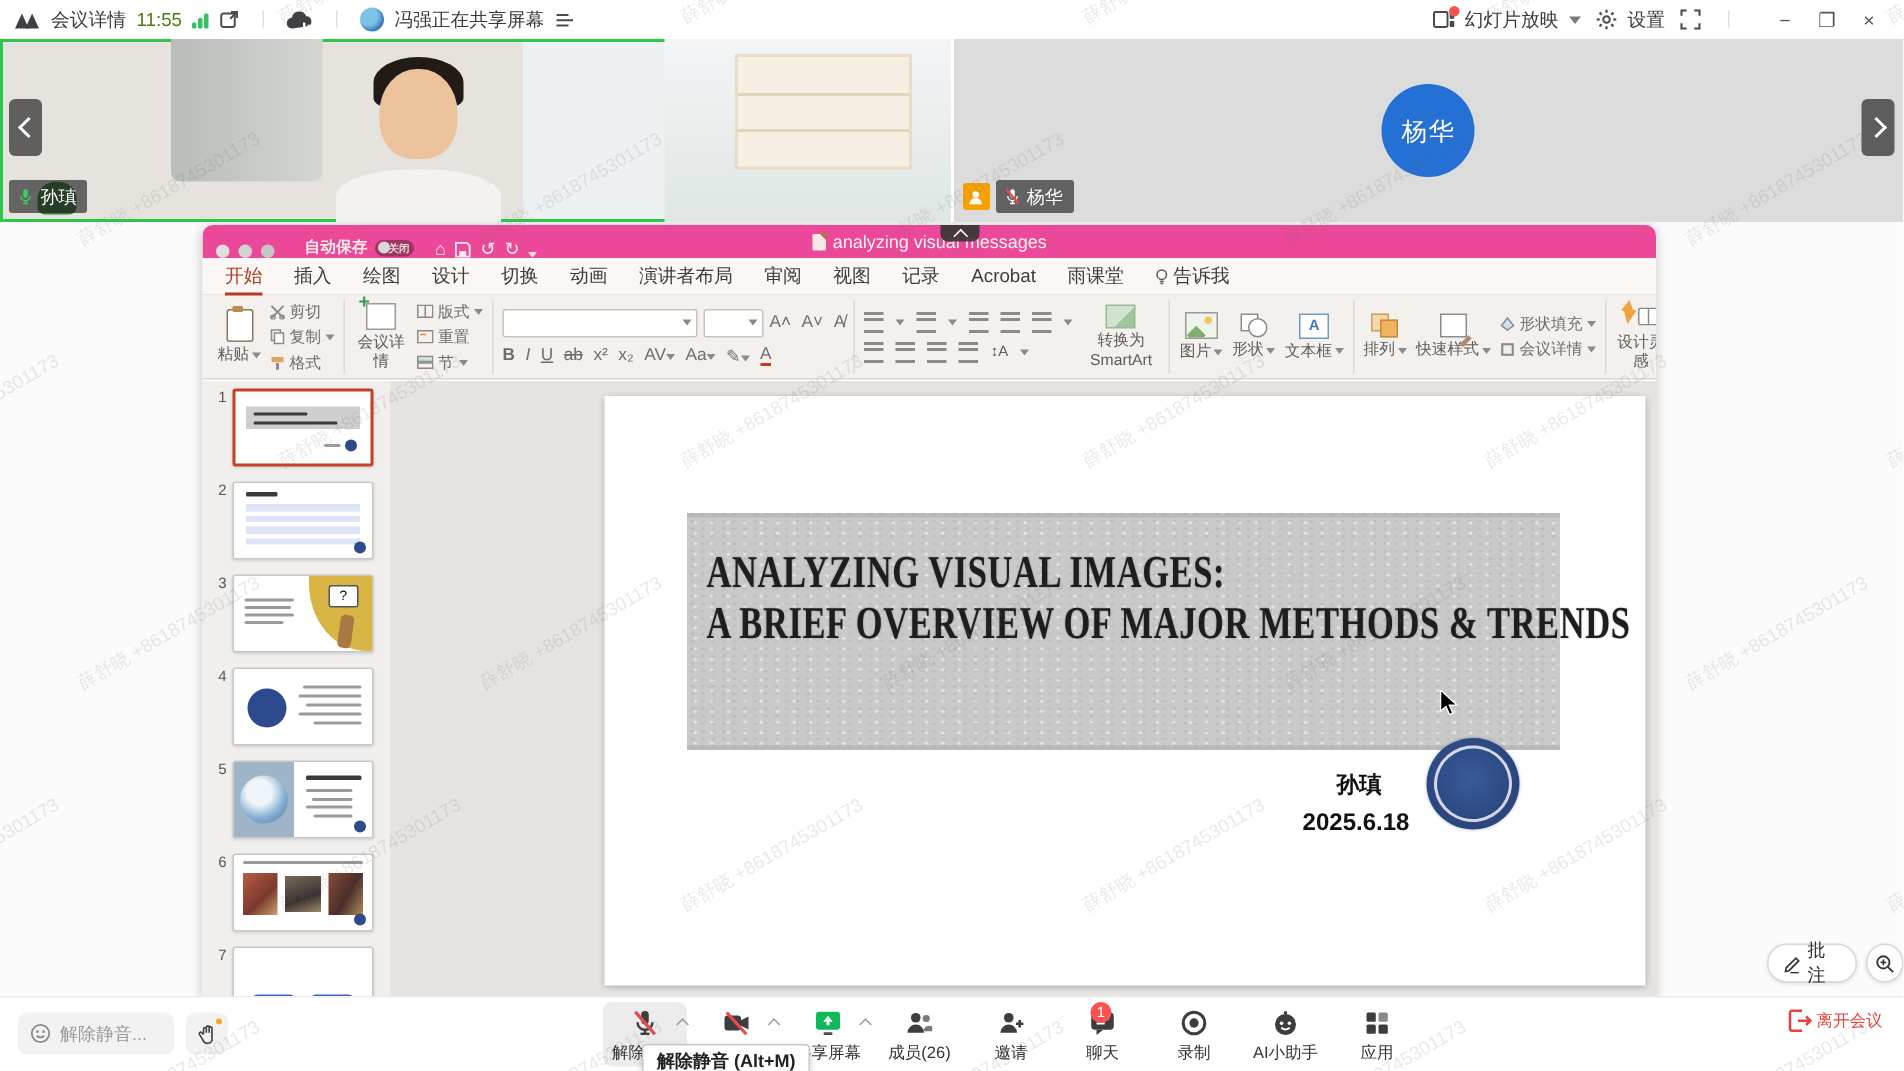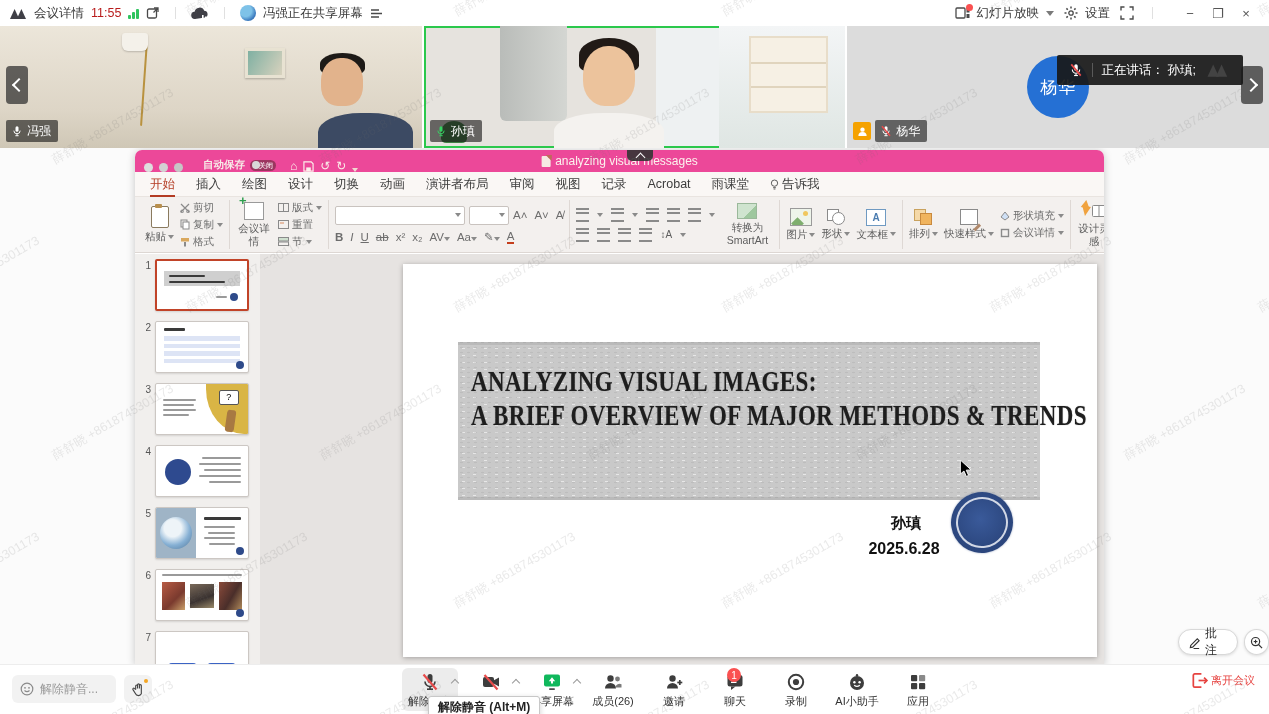--- a/index.html
+++ b/index.html
@@ -178,21 +178,21 @@
 
 <header class="topbar">
   <div class="tb-group">
     <span>
       <svg width="17" height="13" viewBox="0 0 17 13">
           <polygon points="0,12 4.6,2 9.2,12" fill="#3f3f46"></polygon>
           <polygon points="6.8,12 11.4,2 16,12" fill="#3f3f46"></polygon>
         </svg>
     </span>
     <span>会议详情</span>
-    <span style="color:#b91c1c">11:55</span>
+    <span style="color:#4d7c0f">11:55</span>
     <span class="sigbars">
         <i></i>
         <i></i>
         <i></i>
       </span>
     <span>
       <svg width="14" height="14" viewBox="0 0 14 14">
           <rect x="1.5" y="3" width="9" height="9" rx="1.5" fill="none" stroke="#4a4a4a" stroke-width="1.3"></rect>
           <path d="M8 2 h4 v4 M12 2 L7.5 6.5" fill="none" stroke="#4a4a4a" stroke-width="1.3"></path>
         </svg>
@@ -254,41 +254,20 @@
     <div class="winctl">
       <span>−</span>
       <span>❐</span>
       <span>×</span>
     </div>
   </div>
 </header>
 
 <div class="strip">
   <div id="tiles" style="display:flex;gap:2px;flex:1">
-      <div class="tile v-feng">
-        <div class="feng-pole"></div>
-        <div class="feng-shade"></div>
-         <div class="feng-frame"></div>
-         <div class="feng-body"></div>
-        <div class="feng-hair"></div>
-        <div class="feng-head"></div>
-        <div class="lbl-row">
-          <span class="nlabel">
-            <span>
-              <svg width="12" height="12" viewBox="0 0 16 16">
-                <rect x="6" y="1.5" width="4" height="7.5" rx="2" fill="#fff"></rect>
-                <path d="M3.8 7.5 a4.2 4.2 0 0 0 8.4 0" fill="none" stroke="#fff" stroke-width="1.3"></path>
-                <line x1="8" y1="12" x2="8" y2="14.3" stroke="#fff" stroke-width="1.3"></line>
-                <line x1="5.8" y1="14.3" x2="10.2" y2="14.3" stroke="#fff" stroke-width="1.3"></line>
-              </svg>
-            </span>
-            <span>冯强</span>
-          </span>
-        </div>
-      </div>
       <div class="tile v-sun speaking">
         <div class="sun-window"></div>
         <div class="sun-shelf"></div>
          <div class="sun-curtain"></div>
         <div class="sun-plant"></div>
          <div class="sun-body"></div>
         <div class="sun-hair"></div>
         <div class="sun-head"></div>
         <div class="lbl-row">
           <span class="nlabel">
@@ -327,39 +306,20 @@
           </span>
         </div>
       </div>
     </div>
   <div class="nav-arrow left">
       <span class="chev l"></span>
     </div>
   <div class="nav-arrow right">
       <span class="chev r"></span>
     </div>
-  <div class="toast">
-    <span id="toast-mic">
-        <svg width="14" height="14" viewBox="0 0 16 16">
-          <rect x="6" y="1.5" width="4" height="7.5" rx="2" fill="#fff"></rect>
-          <path d="M3.8 7.5 a4.2 4.2 0 0 0 8.4 0" fill="none" stroke="#fff" stroke-width="1.3"></path>
-          <line x1="8" y1="12" x2="8" y2="14.3" stroke="#fff" stroke-width="1.3"></line>
-          <line x1="5.8" y1="14.3" x2="10.2" y2="14.3" stroke="#fff" stroke-width="1.3"></line>
-          <line x1="2.6" y1="1.6" x2="13.4" y2="14.4" stroke="#e84b4b" stroke-width="2"></line>
-        </svg>
-      </span>
-    <span class="vsep"></span>
-    <span>正在讲话： 孙瑱;</span>
-    <span class="toast-logo">
-      <svg width="26" height="16" viewBox="0 0 17 13">
-          <polygon points="0,12 4.6,2 9.2,12" fill="#888"></polygon>
-          <polygon points="6.8,12 11.4,2 16,12" fill="#888"></polygon>
-        </svg>
-    </span>
-  </div>
 </div>
 
 <div class="main">
   <div class="ppt">
     <div class="ppt-title">
       <span class="mac-dot" style="background:#dedede"></span>
       <span class="mac-dot" style="background:#d2d2d2"></span>
       <span class="mac-dot" style="background:#c6c6c6"></span>
       <span class="autosave">
         <span>自动保存</span>
@@ -680,21 +640,21 @@
             </div>
           </div>
         </div>
       <div class="canvas">
         <div class="slide">
           <div class="banner">
             <span class="bt">ANALYZING VISUAL IMAGES:</span>
             <span class="bt">A BRIEF OVERVIEW OF MAJOR METHODS &amp; TRENDS</span>
           </div>
           <div class="author">孙瑱</div>
-          <div class="sdate">2025.6.28</div>
+          <div class="sdate">2025.6.18</div>
           <div class="stamp"></div>
           <div class="cursor">
             <svg width="14" height="18" viewBox="0 0 12 16">
                 <path d="M1 0 L1 12.5 L4.2 9.8 L6.3 14.6 L8.3 13.7 L6.2 9 L10.5 8.8 Z" fill="#000" stroke="#fff" stroke-width="0.8"></path>
               </svg>
           </div>
         </div>
       </div>
     </div>
   </div>

